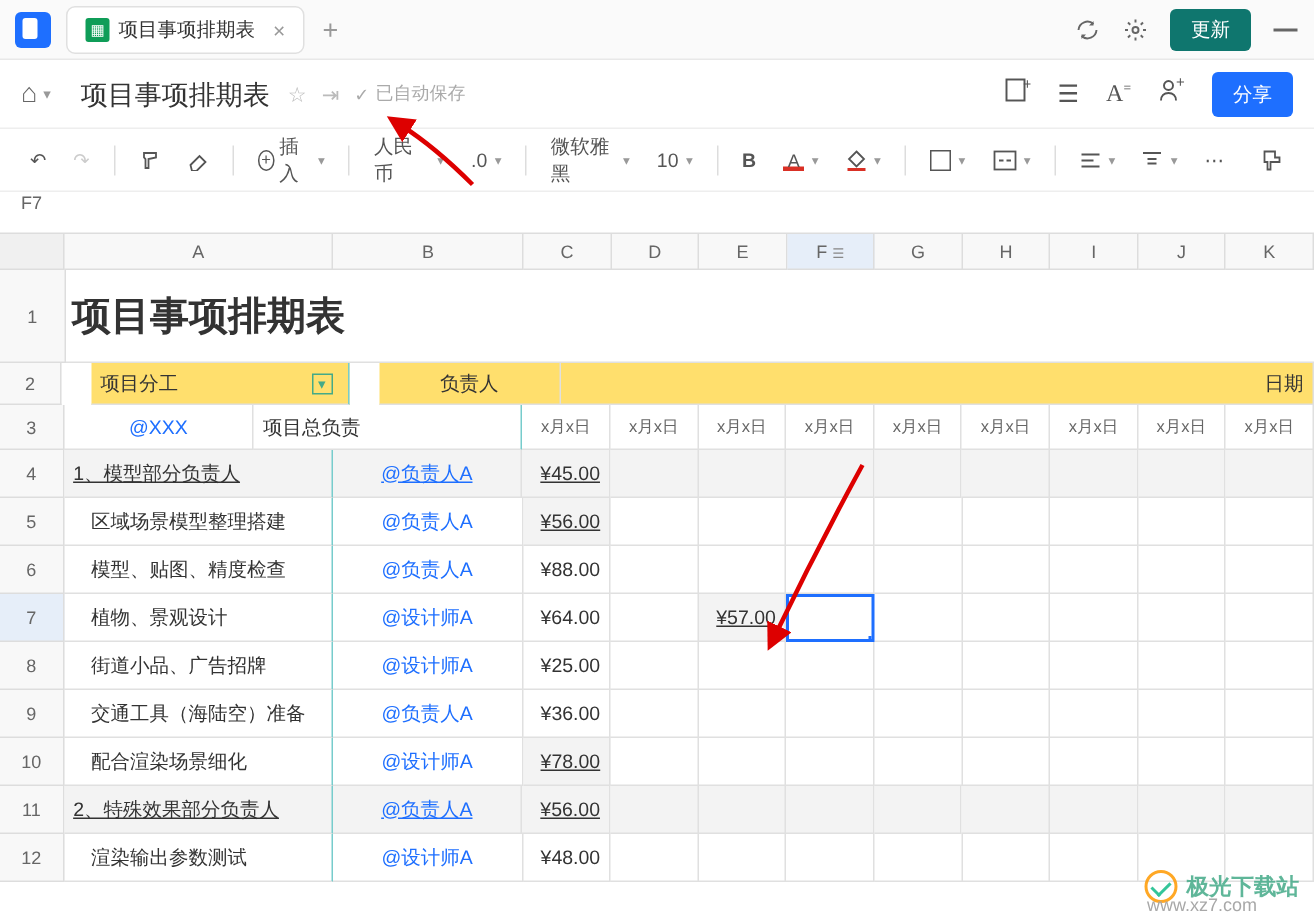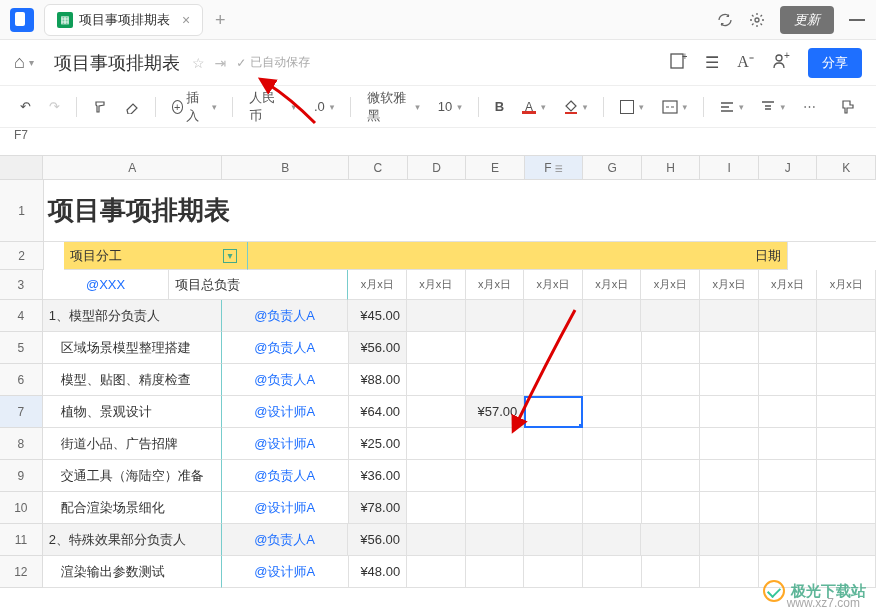--- a/index.html
+++ b/index.html
@@ -8,21 +8,21 @@
     .app-logo { width:24px; height:24px; background:#1e6fff; border-radius:4px; margin-right:10px; position:relative; }
     .app-logo::after{content:"";position:absolute;left:5px;top:4px;width:10px;height:14px;background:#fff;border-radius:2px;}
     .doc-icon { width:16px; height:16px; background:#0f9d58; border-radius:2px; margin-right:6px; display:flex; align-items:center; justify-content:center; color:#fff; font-size:10px; }
     .tab { display:flex; align-items:center; padding:6px 12px; background:#fff; border:1px solid #e0e0e0; border-radius:6px; margin-right:8px; }
     .tab-title{ font-size:13px; }
     .tab-close { margin-left:12px; color:#999; cursor:pointer; font-size:14px; }
     .tab-add { width:18px; height:18px; color:#999; font-size:18px; text-align:center; line-height:18px; cursor:pointer; }
     .titlebar-spacer{flex:1;}
     .titlebar-btns{display:flex; align-items:center; gap:14px;}
     .icon-btn{width:18px;height:18px;color:#666;cursor:pointer;display:flex;align-items:center;justify-content:center;}
-    .update-btn{ background:#737373; color:#fff; padding:5px 14px; border-radius:4px; font-size:13px; cursor:pointer;font-style:italic;}
+    .update-btn{ background:#0f766e; color:#fff; padding:5px 14px; border-radius:4px; font-size:13px; cursor:pointer;}
     .min-btn{width:16px;height:2px;background:#666;}
 
     .header { height:46px; display:flex; align-items:center; padding:0 14px; border-bottom:1px solid #eee; }
     .home-icon{color:#666; font-size:18px; margin-right:4px;}
     .dd{color:#999; font-size:10px; margin-right:20px;}
     .doc-title{font-size:18px; font-weight:500; margin-right:12px;}
     .star-icon,.folder-icon{color:#bbb; margin-right:10px; font-size:14px;}
     .saved{color:#aaa; font-size:12px; display:flex; align-items:center; gap:4px;}
     .header-spacer{flex:1;}
     .header-btns{display:flex; align-items:center; gap:18px;}
@@ -49,37 +49,37 @@
     .rh{width:44px;text-align:center;color:#666;font-size:12px;background:#f8f8f8;border-right:1px solid #ddd;border-bottom:1px solid #ddd;display:flex;align-items:center;justify-content:center;}
     .rh.sel{background:#e6eef9;}
     .cell{border-right:1px solid #e0e0e0;border-bottom:1px solid #e0e0e0;padding:0 6px;display:flex;align-items:center;font-size:13px;overflow:hidden;white-space:nowrap;}
     .col-A{width:184px;}
     .col-B{width:130px;justify-content:center;}
     .col-C,.col-D,.col-E,.col-F,.col-G,.col-H,.col-I,.col-J,.col-K{width:60px;}
     .title-cell{font-size:26px;font-weight:700;padding-left:4px;}
     .hdr-cell{background:#ffdf6d;font-weight:500;margin-left:20px;}
     .filter-icon{margin-left:auto;width:14px;height:14px;border:1px solid #4a8;margin-right:4px;position:relative;color:#4a8;display:flex;align-items:center;justify-content:center;font-size:10px;}
     .link{color:#1e6fff;}
-    .gray{background:#f3f3f3;}
+    .gray{background:#f3f3f3;text-decoration:underline;}
     .val{justify-content:flex-end;}
     .sm{font-size:11px;justify-content:center;color:#666;}
     .date-hdr{background:#ffdf6d;justify-content:flex-end;font-weight:500;}
     .col-A.bordered-right{border-right:1px solid #7cc;}
     .sel-cell{border:2px solid #1e6fff; position:relative;}
     .sel-handle{position:absolute;right:-4px;bottom:-4px;width:6px;height:6px;background:#1e6fff;}
 
     
     .arrow{position:absolute;pointer-events:none;}
     .arrow svg{overflow:visible;}
 
     .watermark{position:absolute;right:10px;bottom:8px;display:flex;align-items:center;gap:6px;opacity:0.85;}
     .watermark-logo{width:22px;height:22px;border:2px solid #f90;border-radius:50%;position:relative;}
     .watermark-logo::after{content:"";position:absolute;left:3px;top:5px;width:10px;height:6px;border:2px solid #1b8;border-top:none;border-right:none;transform:rotate(-45deg);}
     .watermark-text{color:#4a8;font-size:15px;font-weight:600;}
-    .watermark-url{position:absolute;right:6px;bottom:-8px;font-size:12px;color:#999;}
+    .watermark-url{position:absolute;right:28px;bottom:-8px;font-size:12px;color:#999;}
   </style>
 </head>
 <body>
 
 <div class="titlebar">
   <div class="app-logo"></div>
   <div class="tab">
     <div class="doc-icon">▦</div>
     <span class="tab-title">项目事项排期表</span>
     <span class="tab-close">×</span>
@@ -242,20 +242,21 @@
     <div class="rh">1</div>
     <div class="cell col-A title-cell bordered-right" style="width:832px;border-right:none;">项目事项排期表</div>
   </div>
 
   <div class="row" style="height:28px;">
     <div class="rh">2</div>
     <div class="cell col-A hdr-cell bordered-right">
         <span>项目分工</span>
         <span class="filter-icon">▾</span>
       </div>
+    <div class="cell col-B hdr-cell">负责人</div>
     <div class="cell date-hdr" style="width:540px;">日期</div>
   </div>
 
   <div class="row" style="height:30px;">
     <div class="rh">3</div>
     <div class="cell col-B link">@XXX</div>
     <div class="cell col-A bordered-right">项目总负责</div>
     <div class="cell col-C sm">x月x日</div>
     <div class="cell col-D sm">x月x日</div>
     <div class="cell col-E sm">x月x日</div>

